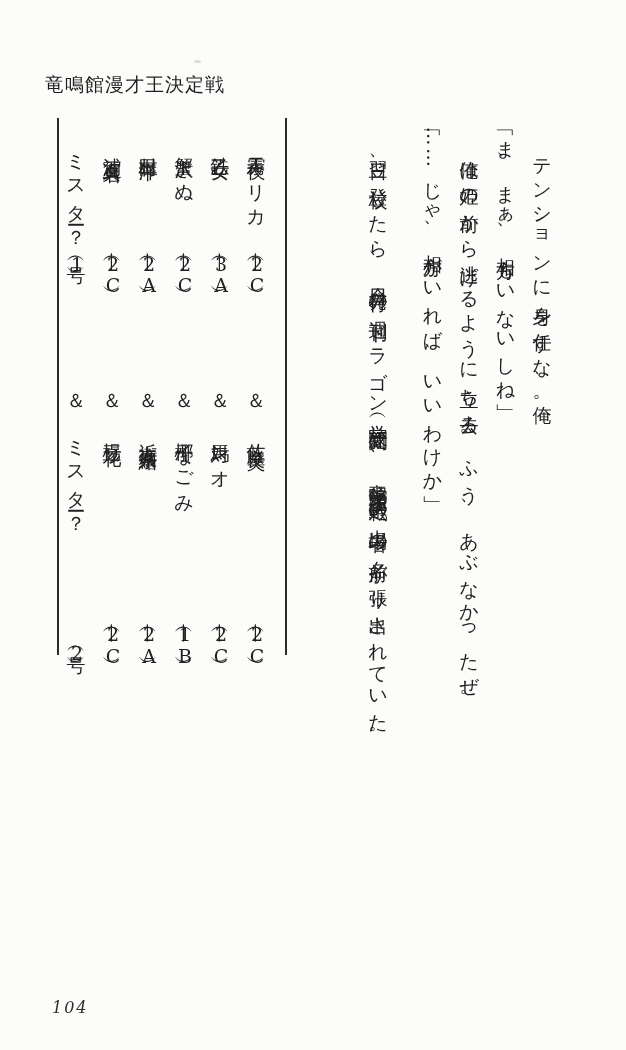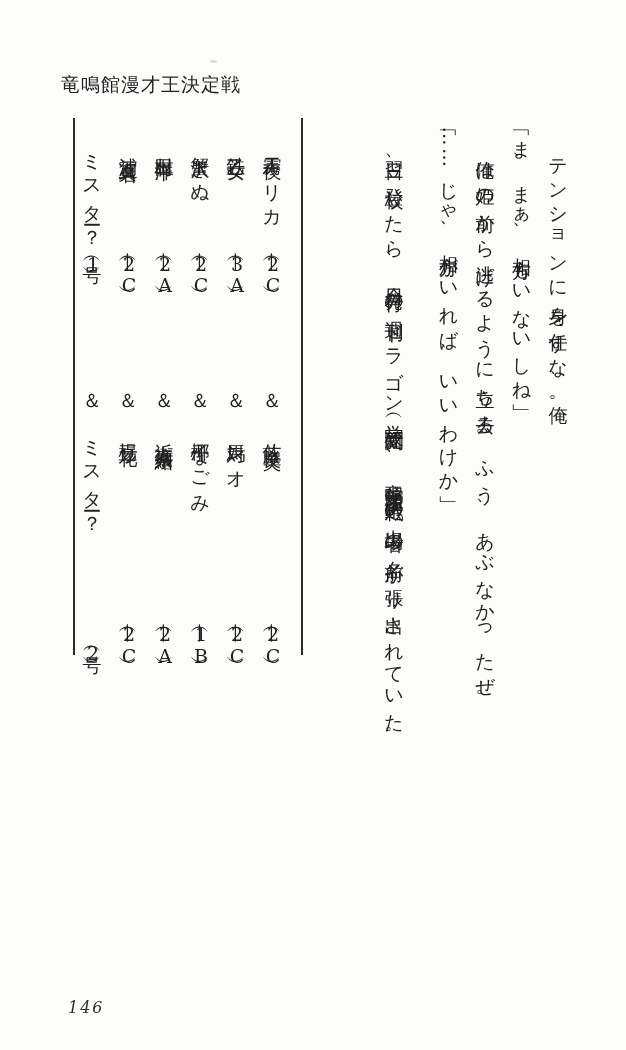--- a/index.html
+++ b/index.html
@@ -9,21 +9,21 @@
   }
   html,body{margin:0;padding:0;}
   body{
     width:626px;height:1050px;
     background:var(--paper);
     font-family:"DejaVu Serif","Liberation Serif",serif;
     color:var(--ink);
     overflow:hidden;
     position:relative;
   }
-  .page{position:absolute;inset:0;margin-left:16px;}
+  .page{position:absolute;inset:0;}
 
   
   .running-head{
     position:absolute;left:45px;top:72px;
     font-size:19px;letter-spacing:1px;
     color:var(--ink);
     white-space:nowrap;
   }
 
   
@@ -143,15 +143,15 @@
     <div class="roster-row">
       <span class="name1">ミスター？</span>
       <span class="class1 latin-up">（<span class="up">1</span>号）</span>
       <span class="amp">＆</span>
       <span class="name2">ミスター？</span>
       <span class="class2 latin-up">（<span class="up">2</span>号）</span>
     </div>
 
   </div>
 
-  <div class="folio">146</div>
+  <div class="folio">104</div>
 
 </div>
 
 </body></html>

